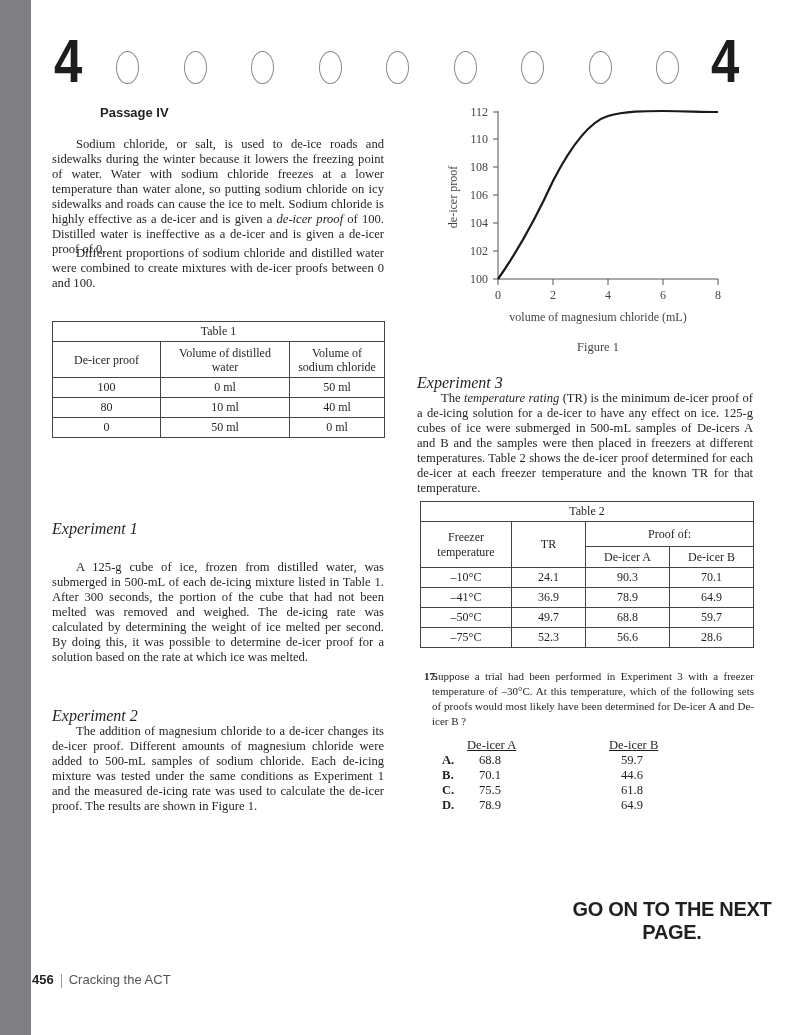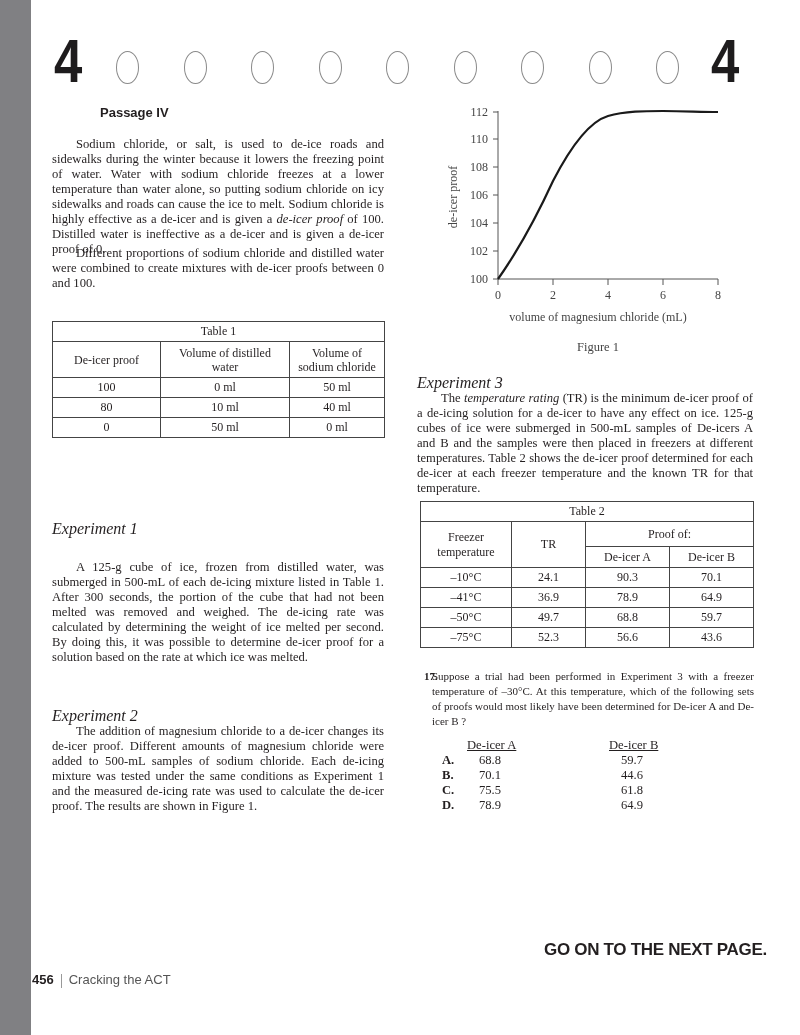--- a/index.html
+++ b/index.html
@@ -39,22 +39,22 @@
   .q-num { position: absolute; left: 0; top: 0; font-weight: bold; }
   .q-text { margin-left: 8px; text-align: justify; }
   .choices { position: absolute; left: 424px; top: 738px; font-size: 12.6px; line-height: 15px; }
   .ch-row { position: relative; height: 15px; width: 300px; }
   .ch-letter { position: absolute; left: 18px; font-weight: bold; }
   .ch-a { position: absolute; left: 55px; }
   .ch-b { position: absolute; left: 197px; }
   .ch-head-a { position: absolute; left: 43px; text-decoration: underline; }
   .ch-head-b { position: absolute; left: 185px; text-decoration: underline; }
   .next-page {
-    position: absolute; left: 544px; top: 940px; font-family: "Liberation Sans", sans-serif;
-    font-weight: bold; font-size: 17px; letter-spacing: -0.3px;
+    position: absolute; left: 544px; top: 898px; font-family: "Liberation Sans", sans-serif;
+    font-weight: bold; font-size: 20px; letter-spacing: -0.3px; text-align: center;
   }
   .footer { position: absolute; left: 32px; top: 972px; font-family: "Liberation Sans", sans-serif; font-size: 13px; color: #555; }
   .footer .pg { font-weight: bold; color: #231f20; }
   .footer .sep { display: inline-block; width: 1px; height: 14px; background: #999; margin: 0 7px; vertical-align: middle; }
 </style>
 </head>
 <body>
 
 <div class="sidebar"></div>
 
@@ -189,21 +189,21 @@
   <tr>
         <td>–50°C</td>
         <td>49.7</td>
         <td>68.8</td>
         <td>59.7</td>
       </tr>
   <tr>
         <td>–75°C</td>
         <td>52.3</td>
         <td>56.6</td>
-        <td>43.6</td>
+        <td>28.6</td>
       </tr>
 </tbody>
   </table>
 
 <div class="question">
   <span class="q-num">17.</span>
   <div class="q-text">Suppose a trial had been performed in Experiment 3 with a freezer temperature of –30°C. At this temperature, which of the following sets of proofs would most likely have been determined for De-icer A and De-icer B ?</div>
 </div>
 
 <div class="choices">

